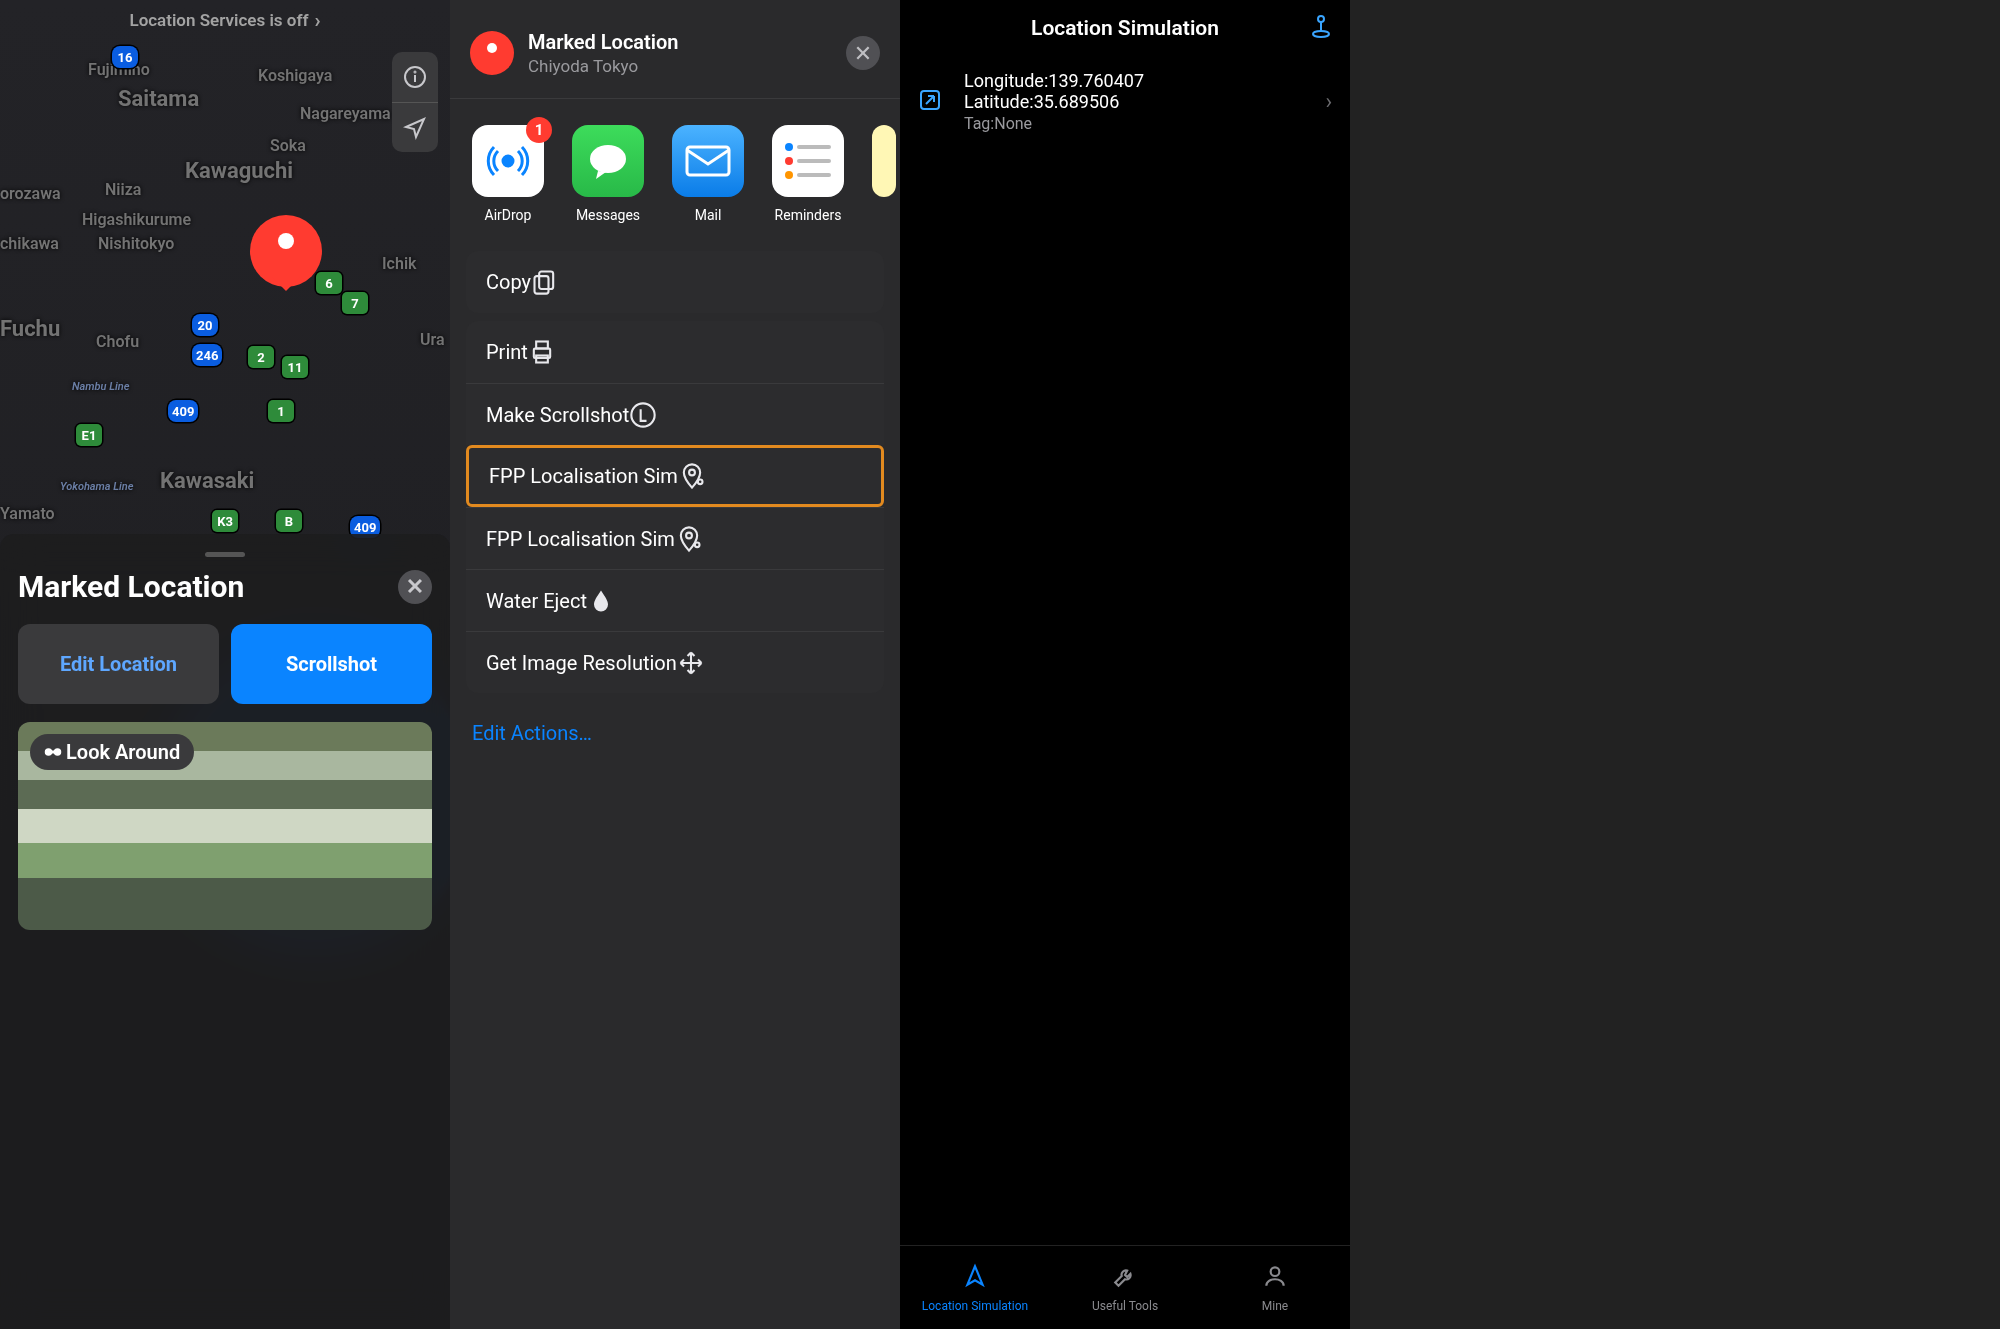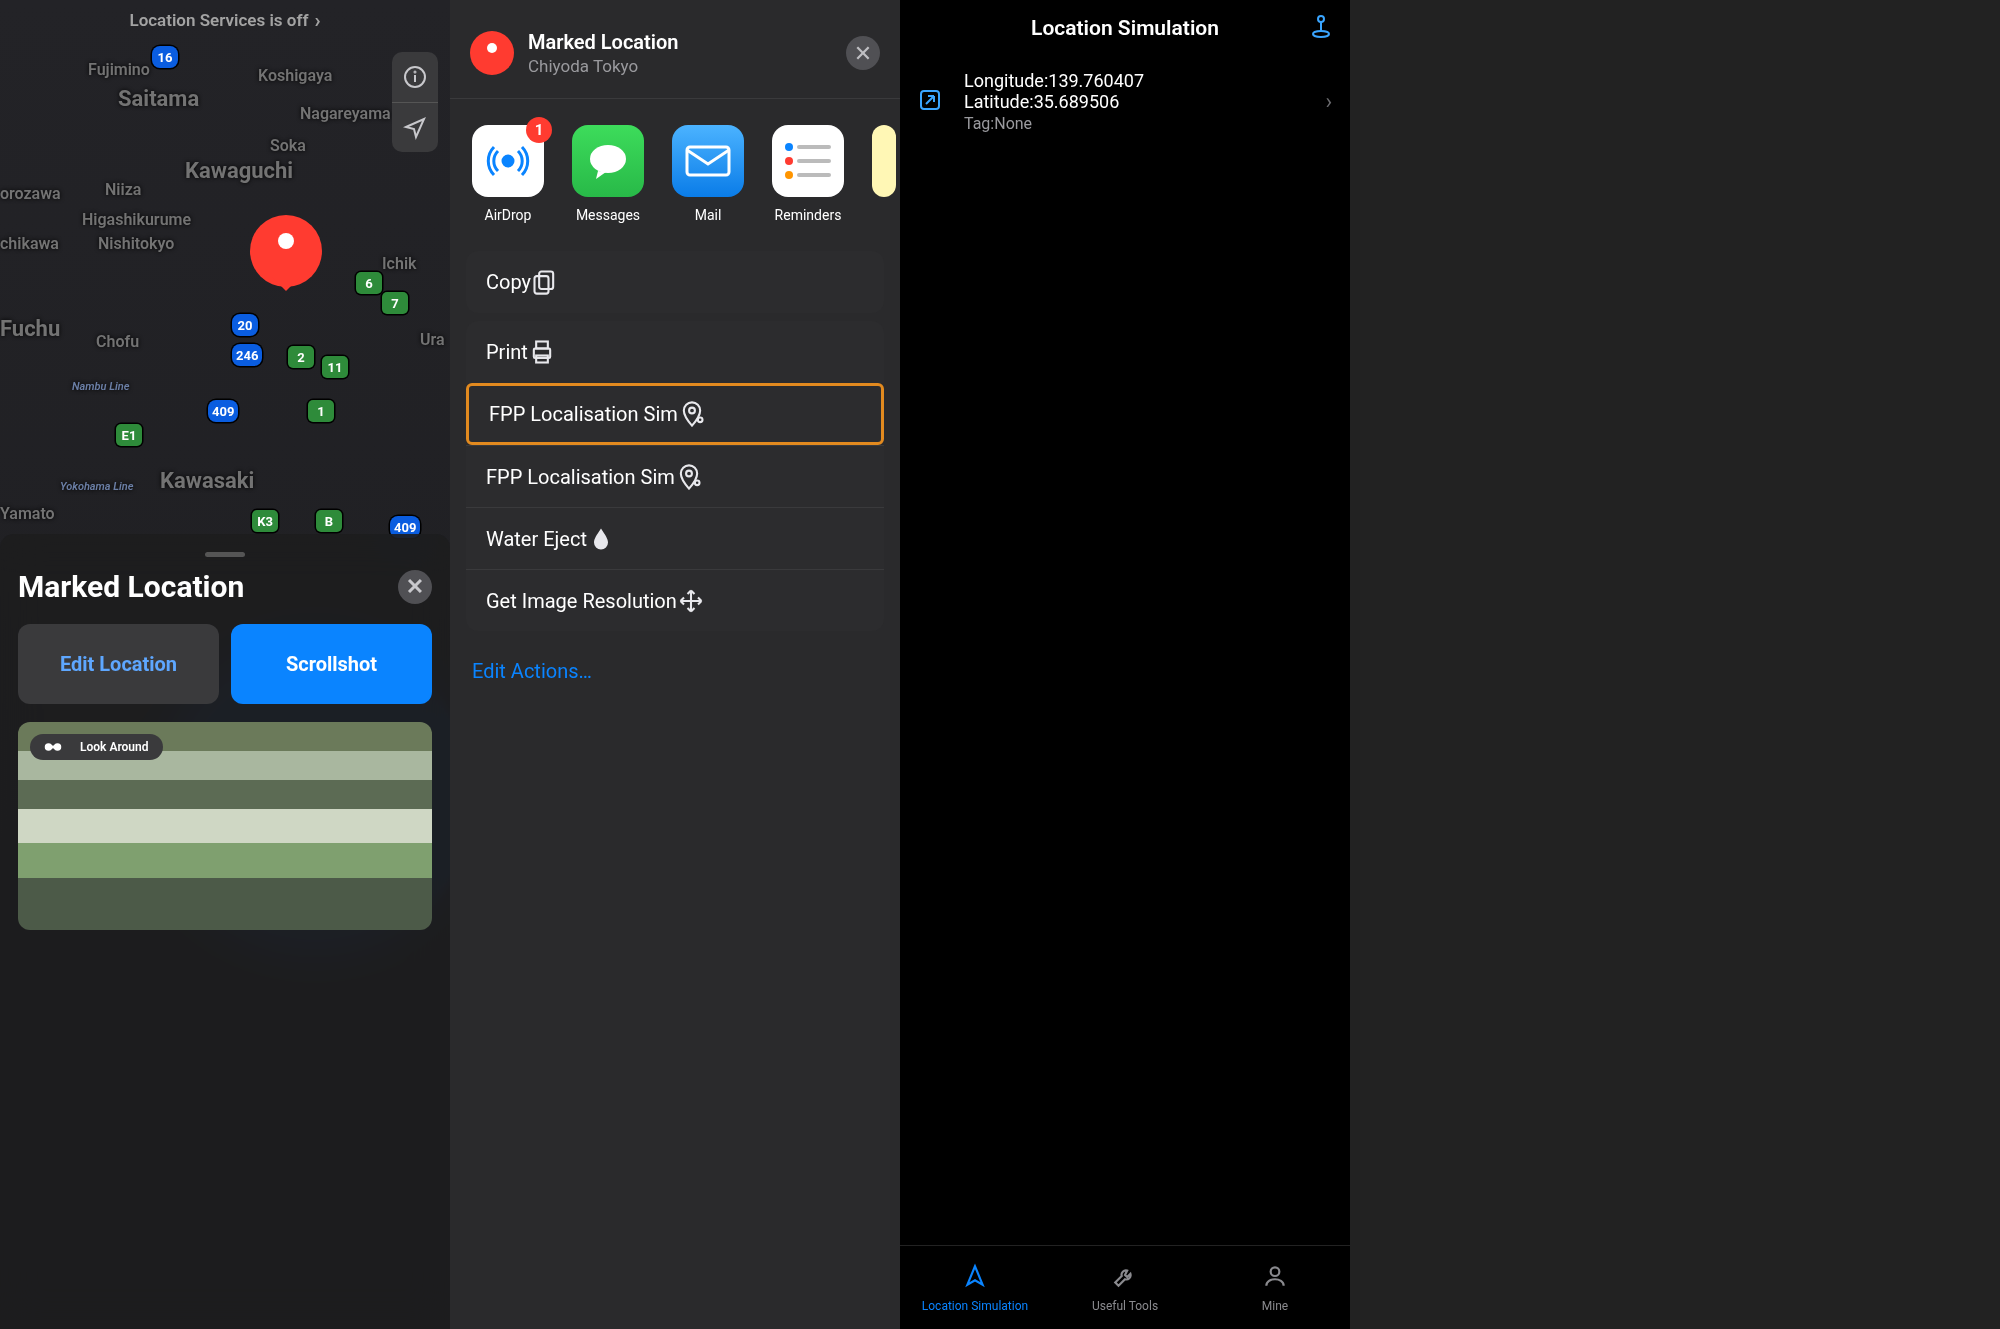--- a/index.html
+++ b/index.html
@@ -25,41 +25,41 @@
   .map-bg{position:absolute;inset:0;background:
     radial-gradient(circle at 70% 60%, #1a2e4a 0 18%, transparent 19%),
     linear-gradient(0deg,#1d1d20,#232327);
   }
   .banner{position:absolute;top:0;left:0;right:0;height:40px;display:flex;align-items:center;justify-content:center;font-size:17px;font-weight:600;color:#a3a3a3;gap:6px;z-index:3;}
   .chev-right{font-size:20px;font-weight:700;}
   .map-labels{position:absolute;inset:0;z-index:1;}
   .ml{position:absolute;color:#737373;font-weight:600;text-shadow:0 0 4px #000;}
   .ml.big{font-size:22px;font-weight:700;}
   .ml.small{font-size:16px;}
-  .shield{position:absolute;min-width:26px;height:22px;border-radius:5px;font-size:13px;font-weight:700;display:flex;align-items:center;justify-content:center;padding:0 4px;box-shadow:0 0 0 1.5px #000;z-index:2;margin-left:40px;}
+  .shield{position:absolute;min-width:26px;height:22px;border-radius:5px;font-size:13px;font-weight:700;display:flex;align-items:center;justify-content:center;padding:0 4px;box-shadow:0 0 0 1.5px #000;z-index:2;}
   .sh-blue{background:#0a5de0;color:#fff;border-radius:8px;}
   .sh-green{background:#2e8b3a;color:#fff;}
   .pin{position:absolute;left:250px;top:215px;width:72px;height:72px;background:var(--pin-red);border-radius:50%;z-index:3;}
   .pin::after{content:'';position:absolute;bottom:-18px;left:50%;transform:translateX(-50%);border:14px solid transparent;border-top-color:var(--pin-red);}
   .pin-dot{position:absolute;width:16px;height:16px;border-radius:50%;background:#fff;top:18px;left:50%;transform:translateX(-50%);}
   .map-btns{position:absolute;right:12px;top:52px;width:46px;background:#3a3a3c;border-radius:10px;z-index:4;display:flex;flex-direction:column;}
   .map-btn{width:46px;height:50px;display:flex;align-items:center;justify-content:center;color:#c8c8cc;font-size:24px;}
   .map-btn+.map-btn{border-top:1px solid #555;}
   .sheet-a{position:absolute;left:0;right:0;bottom:0;top:534px;background:#1c1c1ed0;backdrop-filter:blur(20px);border-top-left-radius:14px;border-top-right-radius:14px;padding:18px 18px 12px 18px;z-index:5;}
   .grabber{width:40px;height:5px;background:#555;border-radius:3px;margin:0 auto 12px;}
   .sheet-a h1{font-size:30px;font-weight:700;display:flex;align-items:center;justify-content:space-between;}
   .close-a{width:34px;height:34px;border-radius:50%;background:#505054;display:flex;align-items:center;justify-content:center;color:#c8c8cc;font-size:22px;font-weight:700;}
   .btn-row{display:flex;gap:12px;margin-top:20px;}
   .btn{flex:1;height:80px;border-radius:12px;display:flex;align-items:center;justify-content:center;font-size:20px;font-weight:700;}
   .btn-edit{background:#3a3a3c;color:#5ea7ff;}
   .btn-dir{background:var(--accent-blue);color:#fff;}
   .look-around{position:relative;margin-top:18px;height:208px;border-radius:12px;background:
     linear-gradient(180deg,#6b7a5a 0 14%, #a9b79f 14% 28%, #5c6b54 28% 42%, #cfd7c4 42% 58%, #7fa06f 58% 75%, #4c5a48 75% 100%);
     overflow:hidden;}
-  .la-pill{position:absolute;left:12px;top:12px;background:#3a3a3c;border-radius:18px;padding:6px 14px;display:flex;align-items:center;gap:18px;font-size:12px;font-weight:600;}
+  .la-pill{position:absolute;left:12px;top:12px;background:#3a3a3c;border-radius:18px;padding:6px 14px;display:flex;align-items:center;gap:4px;font-size:20px;font-weight:600;}
   
   .share-hdr{display:flex;align-items:center;gap:14px;padding:30px 20px 22px 20px;border-bottom:1px solid #3a3a3c;}
   .hdr-pin{width:44px;height:44px;border-radius:50%;background:var(--pin-red);position:relative;flex:0 0 44px;}
   .hdr-pin-dot{position:absolute;width:10px;height:10px;border-radius:50%;background:#fff;top:12px;left:50%;transform:translateX(-50%);}
   .hdr-txt .t1{font-size:20px;font-weight:600;}
   .hdr-txt .t2{font-size:17px;color:var(--text-secondary);margin-top:2px;}
   .close-b{margin-left:auto;width:34px;height:34px;border-radius:50%;background:#505054;display:flex;align-items:center;justify-content:center;font-size:22px;color:#bfbfc3;}
   .share-apps{display:flex;gap:28px;padding:26px 22px 20px 22px;overflow:hidden;}
   .app{display:flex;flex-direction:column;align-items:center;gap:10px;width:74px;}
   .app-icon{width:72px;height:72px;border-radius:16px;position:relative;display:flex;align-items:center;justify-content:center;font-size:38px;}
@@ -272,20 +272,27 @@
 
     <div class="actions">
       <div class="action">
         <span>Print</span>
         <svg class="action-icon" viewBox="0 0 24 24" fill="none" stroke="currentColor" stroke-width="1.8">
             <rect x="5" y="9" width="14" height="8" rx="1"></rect>
             <rect x="7" y="3" width="10" height="6"></rect>
             <rect x="7" y="15" width="10" height="6"></rect>
           </svg>
       </div>
+      <div class="action">
+        <span>Make Scrollshot</span>
+        <svg class="action-icon" viewBox="0 0 24 24" fill="none" stroke="currentColor" stroke-width="1.8">
+            <circle cx="12" cy="12" r="10"></circle>
+            <path d="M10 7 V17 H15"></path>
+          </svg>
+      </div>
       <div class="action hl">
         <span>FPP Localisation Sim</span>
         <svg class="action-icon" viewBox="0 0 24 24" fill="none" stroke="currentColor" stroke-width="1.8">
             <path d="M12 2a7 7 0 0 0-7 7c0 5 7 13 7 13s7-8 7-13a7 7 0 0 0-7-7z"></path>
             <circle cx="12" cy="9" r="2.5"></circle>
             <circle cx="19" cy="17" r="2"></circle>
           </svg>
       </div>
       <div class="action">
         <span>FPP Localisation Sim</span>

